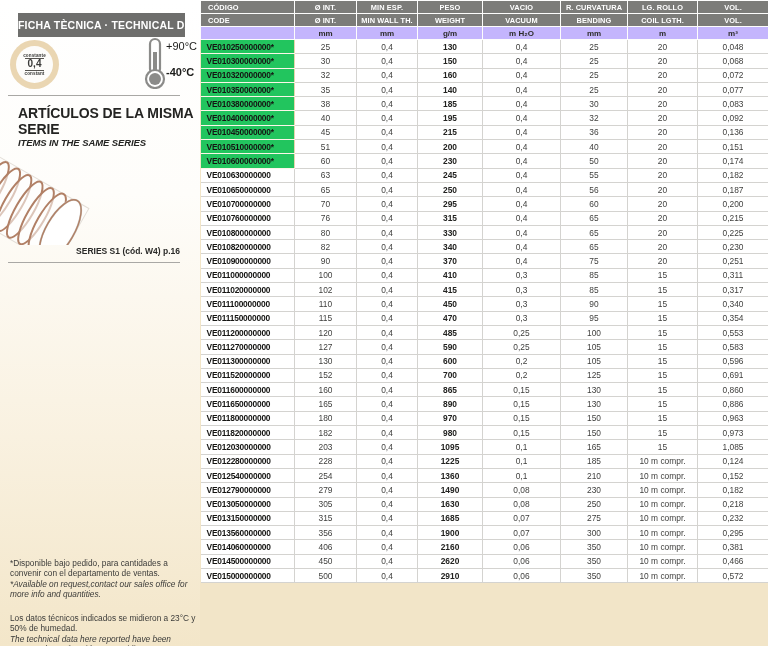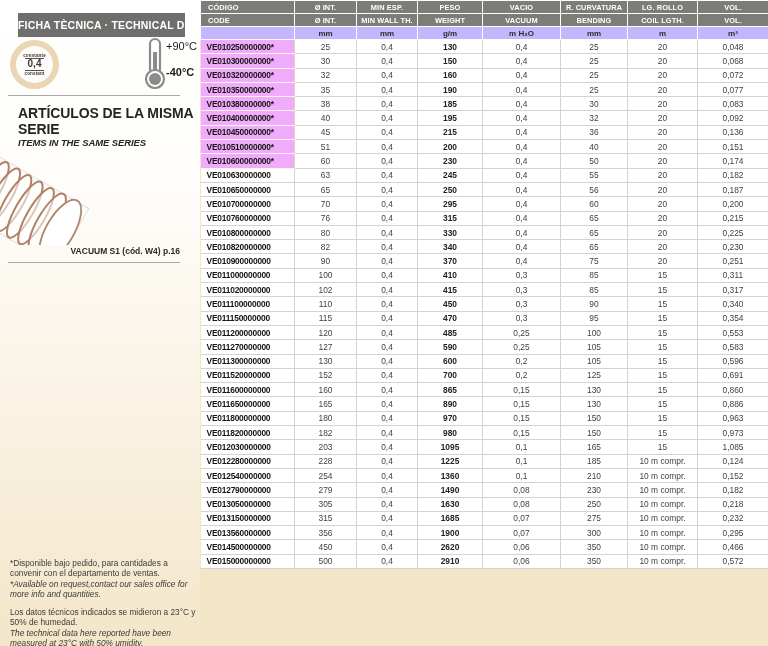--- a/index.html
+++ b/index.html
@@ -46,21 +46,21 @@
   .series-es { font-size:14px; font-weight:bold; letter-spacing:-0.1px; }
   .series-en { font-size:9.5px; font-weight:bold; font-style:italic; letter-spacing:-0.1px; }
   .hose { position:absolute; left:0; top:133px; }
   .product-caption {
     position:absolute; left:0; top:246px; width:180px;
     text-align:right; font-size:8.5px; font-weight:bold; color:#2a2a28;
   }
   .footnotes { position:absolute; left:10px; top:558px; width:186px; color:#3b3b39; }
   .footnotes p { font-size:8.3px; line-height:1.24; }
   .footnotes .it { font-style:italic; }
-  .footnotes .gap { margin-top:8px; }
+  .footnotes .gap { margin-top:14px; }
 
   
   .tablewrap { position:absolute; left:200px; top:0; width:568px; }
   table { table-layout:fixed; width:568px; border-collapse:collapse; }
   thead th {
     background:#7c7c79; color:#ffffff; font-weight:bold;
     font-size:7.4px; letter-spacing:0.1px;
     border:1px solid #fdfdfc; height:13px; padding:0 4px;
     text-align:center; white-space:nowrap; overflow:hidden;margin-top:44px;
   }
@@ -73,21 +73,21 @@
     background:#ffffff; height:14.3px; padding:0 2px;
     font-size:8.4px; color:#3f3f3d; text-align:center;
     border-right:1px solid #d4d3d0; border-bottom:1px solid #d4d3d0;
     white-space:nowrap; overflow:hidden;
   }
   tbody td.code {
     text-align:left; padding-left:6px; font-weight:bold; color:#151513;
     letter-spacing:-0.2px;
   }
   tbody td.starred {
-    background:#f0abfc;
+    background:#22c55e;
     border-bottom:1px solid #fcf6e8; border-right:1px solid #e6d4ae;margin-top:12px;
   }
   tbody td.wbold { font-weight:bold; color:#222220; }
 </style>
 </head>
 <body>
 
 <div class="sidebar">
 
   <div class="sheet-title">FICHA TÈCNICA · TECHNICAL DATA</div>
@@ -125,21 +125,21 @@
       <ellipse cx="17" cy="29" rx="9" ry="32" fill="rgba(255,255,255,0.55)" stroke="#b18066" stroke-width="2"></ellipse>
       <ellipse cx="30" cy="29" rx="9" ry="32" fill="rgba(255,255,255,0.55)" stroke="#b18066" stroke-width="2"></ellipse>
       <ellipse cx="43" cy="29" rx="9" ry="32" fill="rgba(255,255,255,0.55)" stroke="#b18066" stroke-width="2"></ellipse>
       <ellipse cx="56" cy="29" rx="9" ry="32" fill="rgba(255,255,255,0.55)" stroke="#b18066" stroke-width="2"></ellipse>
       <ellipse cx="69" cy="29" rx="10" ry="33" fill="rgba(255,255,255,0.55)" stroke="#b18066" stroke-width="2"></ellipse>
       <ellipse cx="84" cy="29" rx="14" ry="34" fill="#ffffff" stroke="#c9c4bd" stroke-width="2"></ellipse>
       <ellipse cx="84" cy="29" rx="14" ry="34" fill="none" stroke="#b18066" stroke-width="1.4"></ellipse>
     </g>
   </svg>
 
-  <div class="product-caption">VACUUM S1 (cód. W4) p.16</div>
+  <div class="product-caption">SERIES S1 (cód. W4) p.16</div>
 
   <div class="divider div2"></div>
 
   <div class="footnotes">
     <p>*Disponible bajo pedido, para cantidades a convenir con el departamento de ventas.</p>
     <p class="it">*Available on request,contact our sales office for more info and quantities.</p>
     <p class="gap">Los datos técnicos indicados se midieron a 23°C y 50% de humedad.</p>
     <p class="it">The technical data here reported have been measured at 23°C with 50% umidity.</p>
   </div>
 </div>
@@ -216,21 +216,21 @@
           <td class="wbold">160</td>
           <td>0,4</td>
           <td>25</td>
           <td>20</td>
           <td>0,072</td>
         </tr>
         <tr>
           <td class="code starred">VE010350000000*</td>
           <td>35</td>
           <td>0,4</td>
-          <td class="wbold">190</td>
+          <td class="wbold">140</td>
           <td>0,4</td>
           <td>25</td>
           <td>20</td>
           <td>0,077</td>
         </tr>
         <tr>
           <td class="code starred">VE010380000000*</td>
           <td>38</td>
           <td>0,4</td>
           <td class="wbold">185</td>
@@ -533,20 +533,30 @@
           <td class="code">VE013560000000</td>
           <td>356</td>
           <td>0,4</td>
           <td class="wbold">1900</td>
           <td>0,07</td>
           <td>300</td>
           <td>10 m compr.</td>
           <td>0,295</td>
         </tr>
         <tr>
+          <td class="code">VE014060000000</td>
+          <td>406</td>
+          <td>0,4</td>
+          <td class="wbold">2160</td>
+          <td>0,06</td>
+          <td>350</td>
+          <td>10 m compr.</td>
+          <td>0,381</td>
+        </tr>
+        <tr>
           <td class="code">VE014500000000</td>
           <td>450</td>
           <td>0,4</td>
           <td class="wbold">2620</td>
           <td>0,06</td>
           <td>350</td>
           <td>10 m compr.</td>
           <td>0,466</td>
         </tr>
         <tr>

